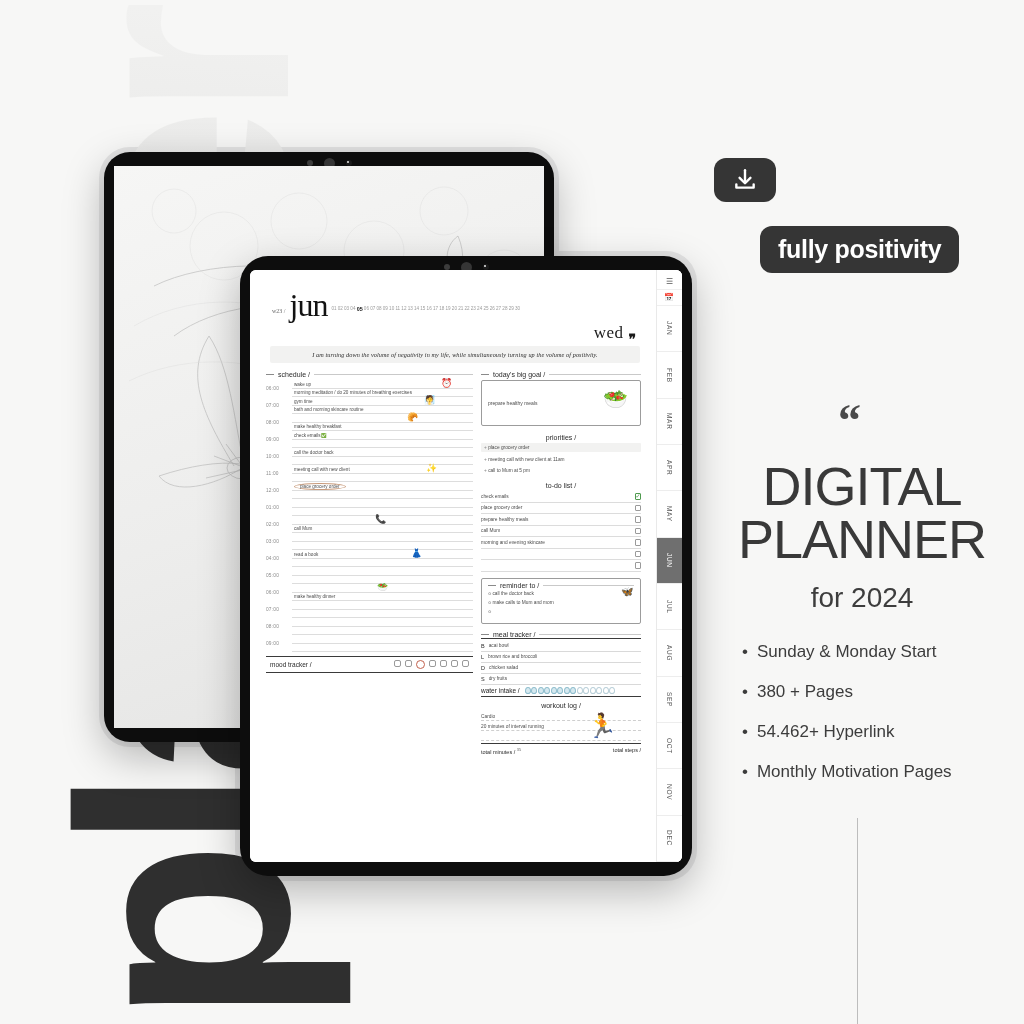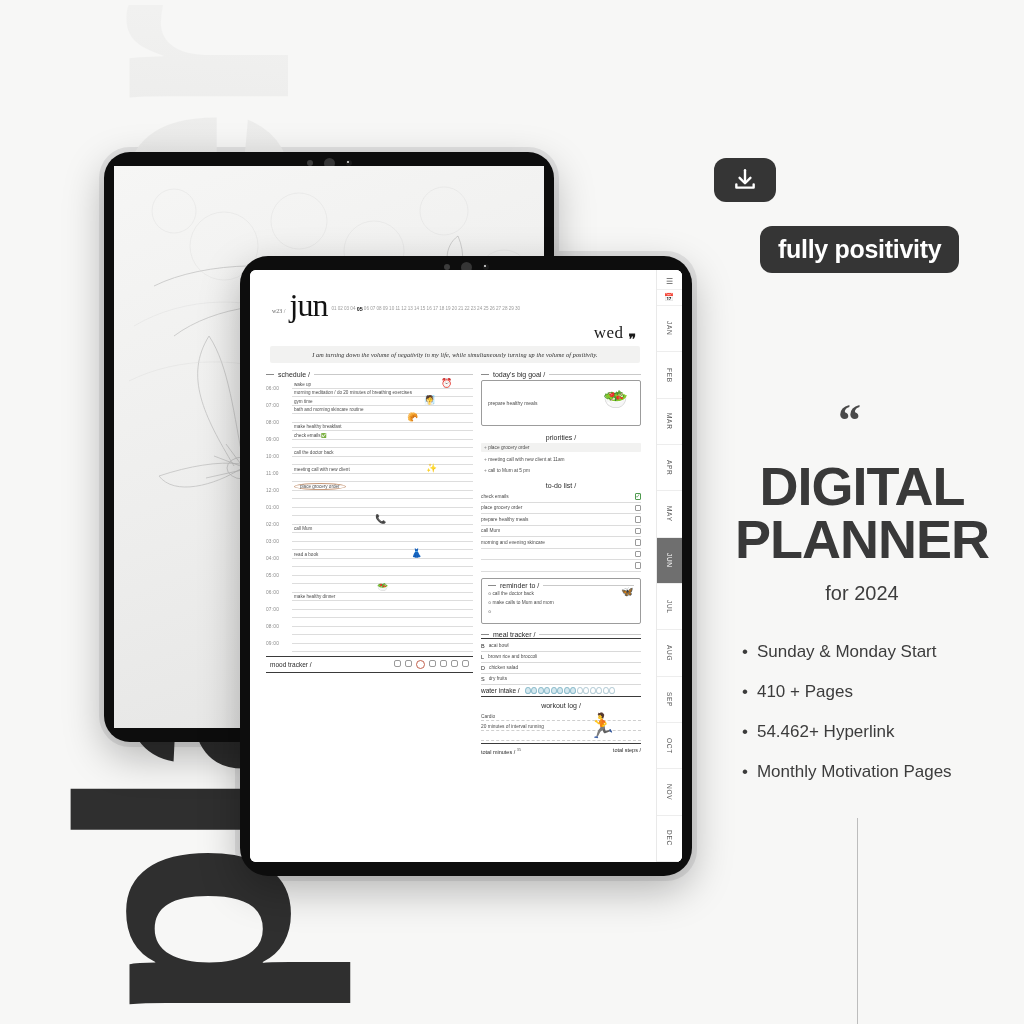--- a/index.html
+++ b/index.html
@@ -195,25 +195,25 @@
   #badge-instant { left:714px; top:158px; }
   #badge-hyper  { left:760px; top:226px; }
   .dl-ico { width:26px; height:26px; flex:none; }
 
   .quote-glyph {
     position:absolute; left:838px; top:398px; font-size:46px; color:#4a4a4a;
     font-family:"Liberation Serif", serif; font-weight:bold; line-height:1;
   }
   .big-title {
     position:absolute; left:700px; width:324px; top:460px; text-align:center;
-    font-size:54px; font-weight:bold; color:#393939; line-height:.98; letter-spacing:-1px;
+    font-size:54px; font-weight:normal; color:#393939; line-height:.98; letter-spacing:-1px;
   }
   .subtitle {
     position:absolute; left:700px; width:324px; top:582px; text-align:center;
-    font-size:20px; color:#3d3d3d;
+    font-size:28px; color:#3d3d3d;
   }
   .feat-list { position:absolute; left:742px; top:642px; }
   .feat { font-size:17px; color:#3c3c3c; margin-bottom:20px; display:flex; gap:9px; }
   .feat .dot { color:#3c3c3c; }
   .vrule { position:absolute; left:857px; top:818px; width:1px; height:206px; background:#bdbdbd; }
 </style>
 </head>
 <body>
 
 <div class="bg-word">planner</div>
@@ -640,21 +640,21 @@
   <span>PLANNER</span>
 </div>
 <div class="subtitle">for 2024</div>
 <div class="feat-list" id="features">
     <div class="feat">
       <span class="dot">•</span>
       <span>Sunday &amp; Monday Start</span>
     </div>
     <div class="feat">
       <span class="dot">•</span>
-      <span>410 + Pages</span>
+      <span>380 + Pages</span>
     </div>
     <div class="feat">
       <span class="dot">•</span>
       <span>54.462+ Hyperlink</span>
     </div>
     <div class="feat">
       <span class="dot">•</span>
       <span>Monthly Motivation Pages</span>
     </div>
   </div>

